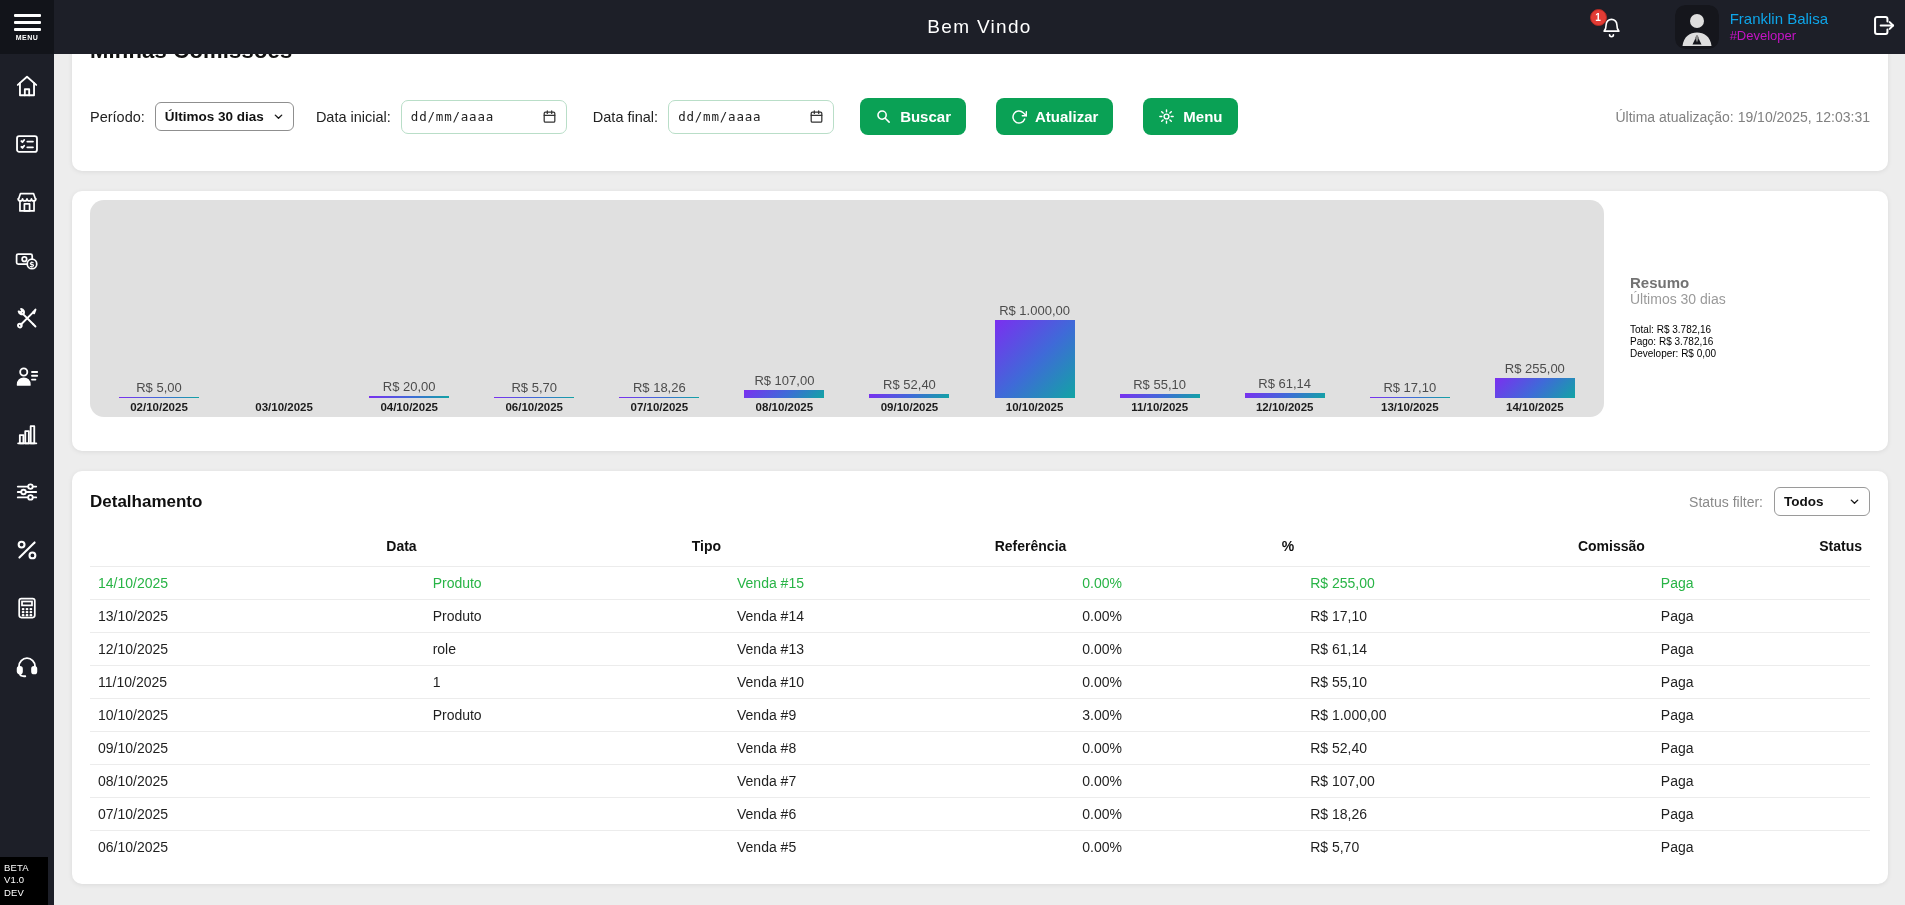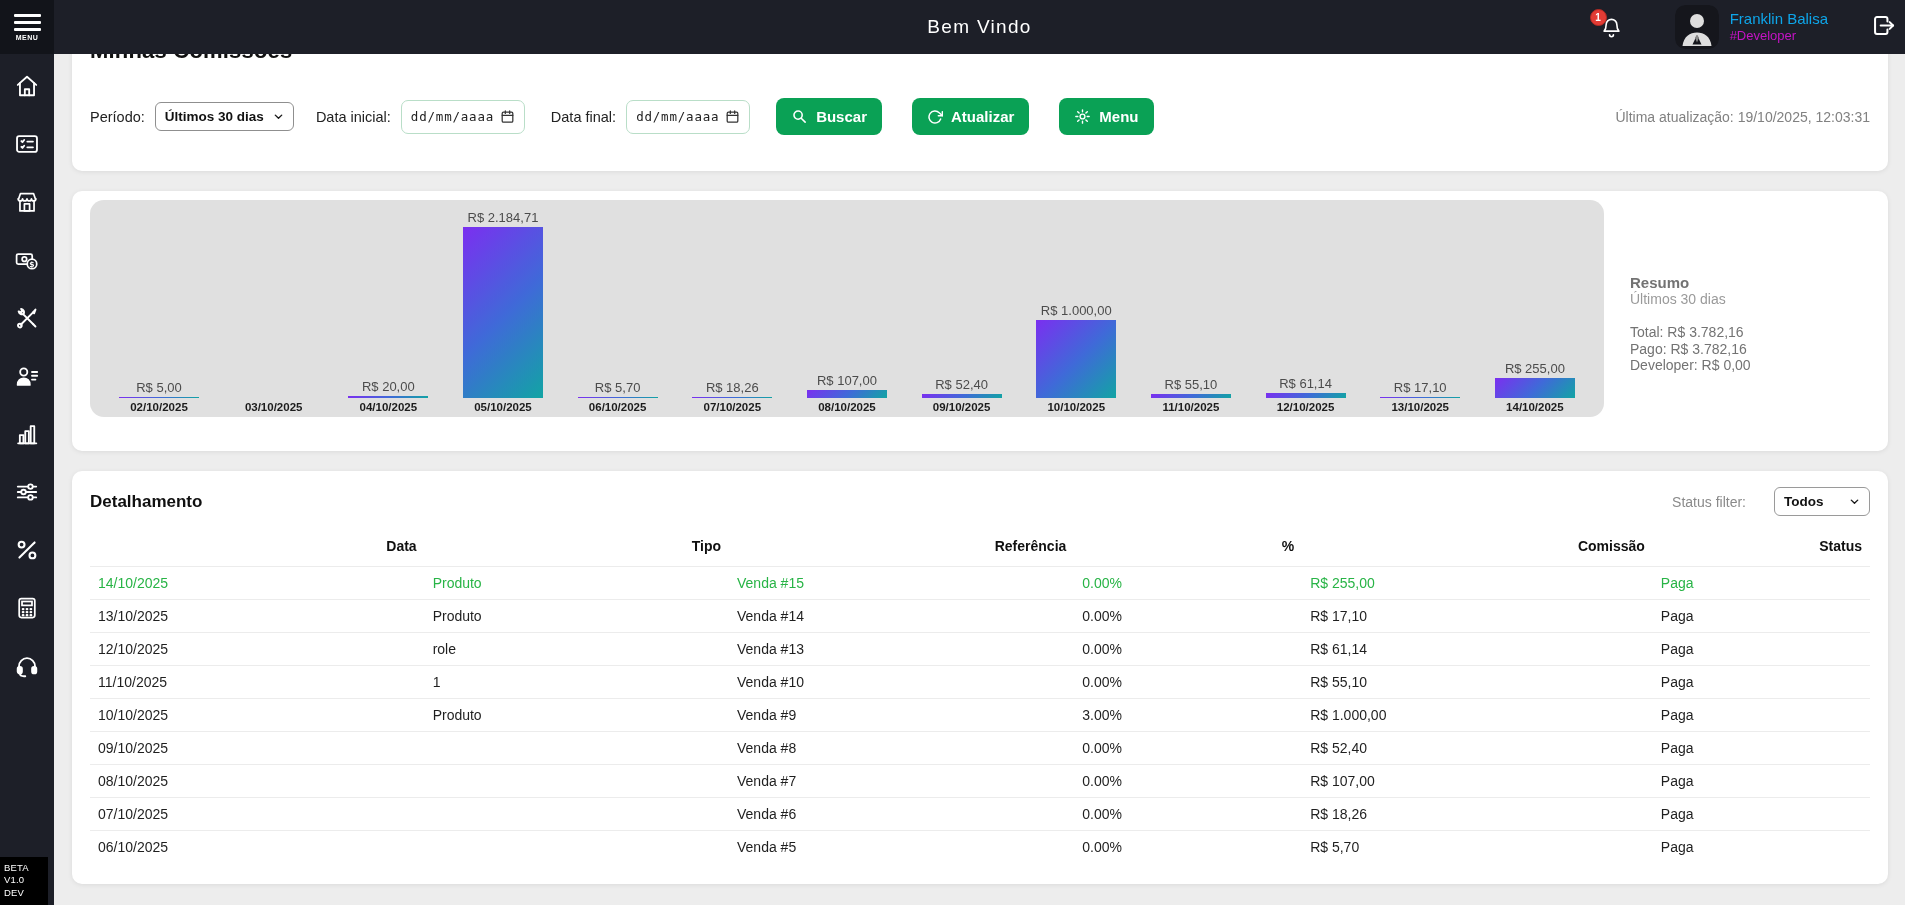--- a/index.html
+++ b/index.html
@@ -38,46 +38,46 @@
   .main{margin-left:54px;padding:14px 17px 0 18px}
   .card{background:#fff;border-radius:10px;box-shadow:0 1px 5px rgba(0,0,0,.08)}
   .card-filters{height:157px;padding:24px 18px 0}
   .page-title{font-size:22px;font-weight:800;color:#101010;margin-bottom:34px;letter-spacing:.2px}
   .filter-row{display:flex;align-items:center}
   .flabel{font-size:14.5px;color:#222;margin-right:10px;white-space:nowrap}
   .select{display:inline-flex;align-items:center;gap:9px;border:1px solid #8f8f8f;border-radius:6px;
     padding:6px 9px;font-weight:700;font-size:13.5px;color:#111;background:#fff;cursor:pointer;
     white-space:nowrap}
   .sep{width:22px}
-  .date-input{display:flex;align-items:center;justify-content:space-between;width:124px;height:34px;
+  .date-input{display:flex;align-items:center;justify-content:space-between;width:166px;height:34px;
     border:1px solid #b9dec8;border-radius:7px;padding:0 9px;background:#fff;cursor:text;margin-right:26px}
   .date-text{font-family:"DejaVu Sans Mono",monospace;font-size:12.5px;color:#222;letter-spacing:.8px}
   .btn{display:inline-flex;align-items:center;gap:8px;background:#0aa155;border:none;border-radius:8px;
     color:#fff;font-weight:700;font-size:15px;padding:0 15px;height:37px;cursor:pointer;
     font-family:"Liberation Sans",sans-serif;margin-right:30px}
   .btn svg{display:block}
   .last-update{margin-left:auto;font-size:14px;color:#818181;white-space:nowrap}
   
   .card-chart{margin-top:20px;height:260px;padding:9px 18px 0;display:flex}
   .chart-area{width:1514px;height:217px;background:#e0e0e0;border-radius:14px;display:flex;
     justify-content:space-between;align-items:flex-end;padding:0 14px 4px}
   .bar-col{display:flex;flex-direction:column;align-items:center;width:110px}
   .bar-zone{height:193px;display:flex;flex-direction:column;align-items:center;justify-content:flex-end}
   .bar-value{font-size:13px;color:#4c4c4c;margin-bottom:2px;white-space:nowrap}
   .bar{width:80px;background:linear-gradient(135deg,#7b2ff0 0%,#3f6ad8 52%,#12a4a4 100%)}
   .bar-date{font-size:11.5px;font-weight:700;color:#1c1c1c;margin-top:3px;white-space:nowrap}
   .summary{padding:74px 0 0 26px}
   .sum-title{font-size:15px;font-weight:800;color:#737373}
   .sum-sub{font-size:14px;color:#9a9a9a;margin-bottom:17px}
-  .sum-line{font-size:14px;color:#737373;line-height:1.18}
+  .sum-line{font-size:10px;color:#000000;line-height:1.18}
   
   .card-table{margin-top:20px;padding:16px 18px 20px;min-height:400px}
   .table-top{display:flex;align-items:center;justify-content:space-between;margin-bottom:12px}
   .tbl-title{font-size:17px;font-weight:800;color:#101010}
-  .status-filter{display:flex;align-items:center;gap:28px}
+  .status-filter{display:flex;align-items:center;gap:11px}
   .sf-label{font-size:14px;color:#8a8a8a}
   .sf-select{min-width:96px;justify-content:space-between;border-color:#9a9a9a}
   table{width:100%;border-collapse:collapse;table-layout:fixed}
   th{text-align:right;font-size:14px;font-weight:700;color:#101010;padding:10px 8px 12px}
   td{font-size:14px;color:#1f1f1f;padding:0 8px;height:33px;border-top:1px solid #ececec}
   tr.hl td{color:#28b446}
   .chev{display:block}
 </style>
 </head>
 <body>
@@ -266,27 +266,20 @@
         </div>
         <div class="bar-col">
           <div class="bar-date">03/10/2025</div>
         </div>
         <div class="bar-col">
           <div class="bar-zone">
             <div class="bar-value">R$ 20,00</div>
             <div class="bar" style="height: 1.56543px;"></div>
           </div>
           <div class="bar-date">04/10/2025</div>
-        </div>
-        <div class="bar-col">
-          <div class="bar-zone">
-            <div class="bar-value">R$ 2.184,71</div>
-            <div class="bar" style="height: 171px;"></div>
-          </div>
-          <div class="bar-date">05/10/2025</div>
         </div>
         <div class="bar-col">
           <div class="bar-zone">
             <div class="bar-value">R$ 5,70</div>
             <div class="bar" style="height: 1.5px;"></div>
           </div>
           <div class="bar-date">06/10/2025</div>
         </div>
         <div class="bar-col">
           <div class="bar-zone">

